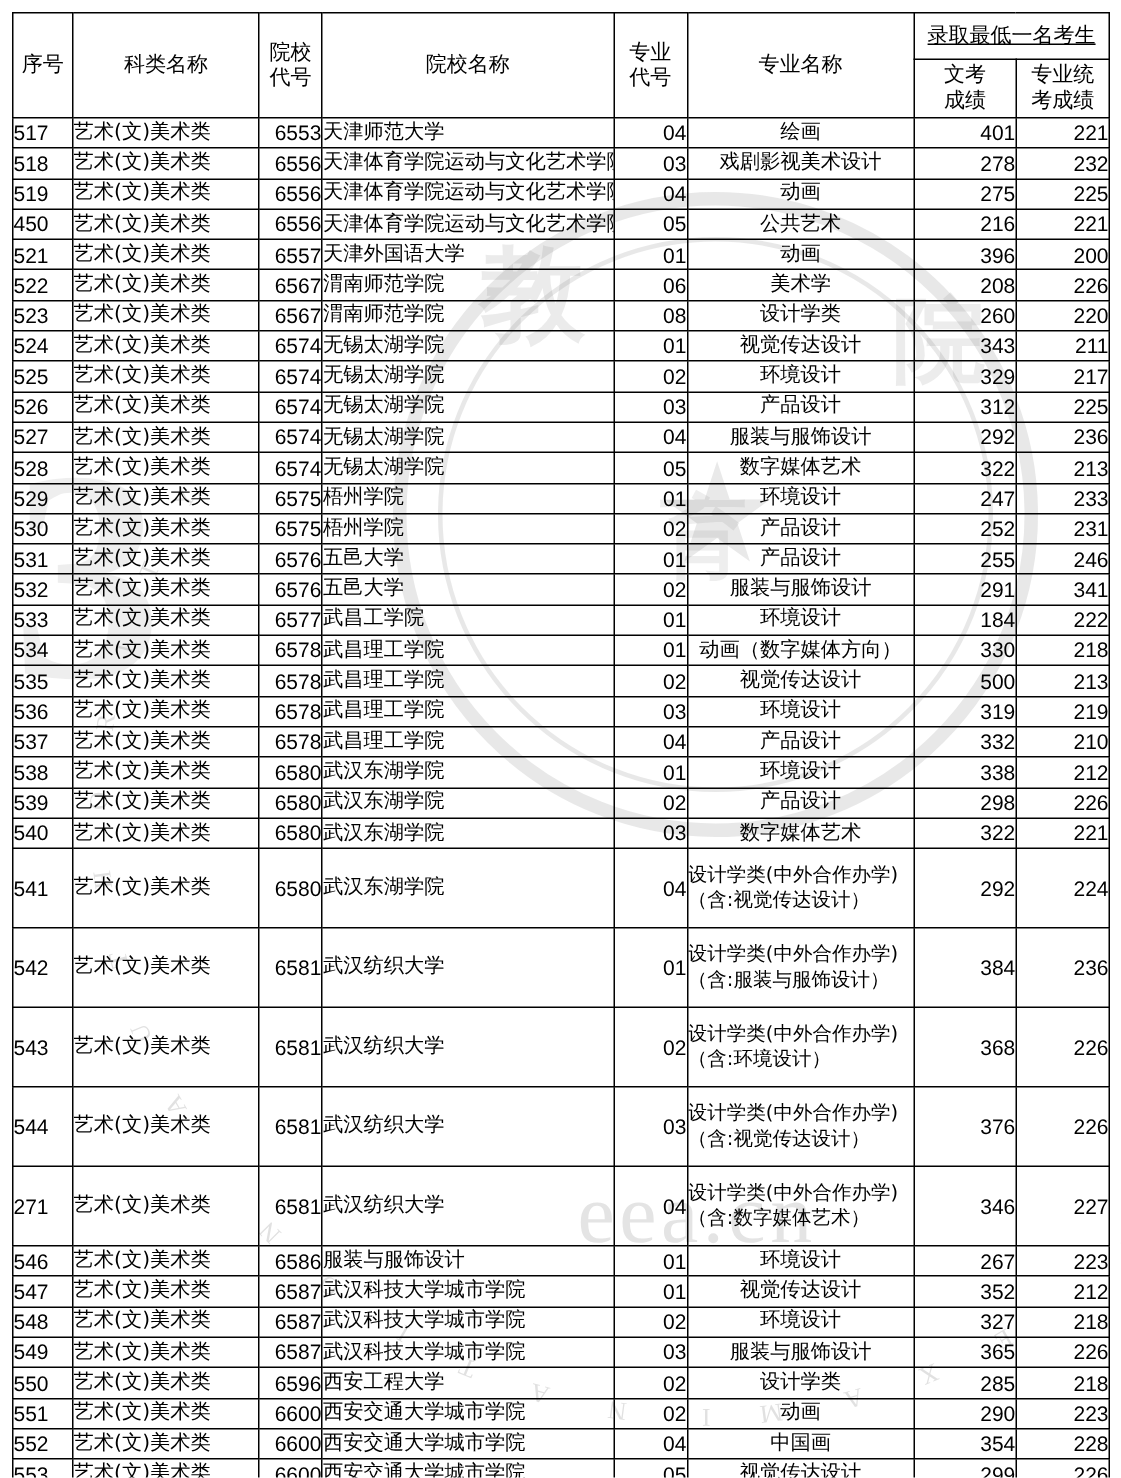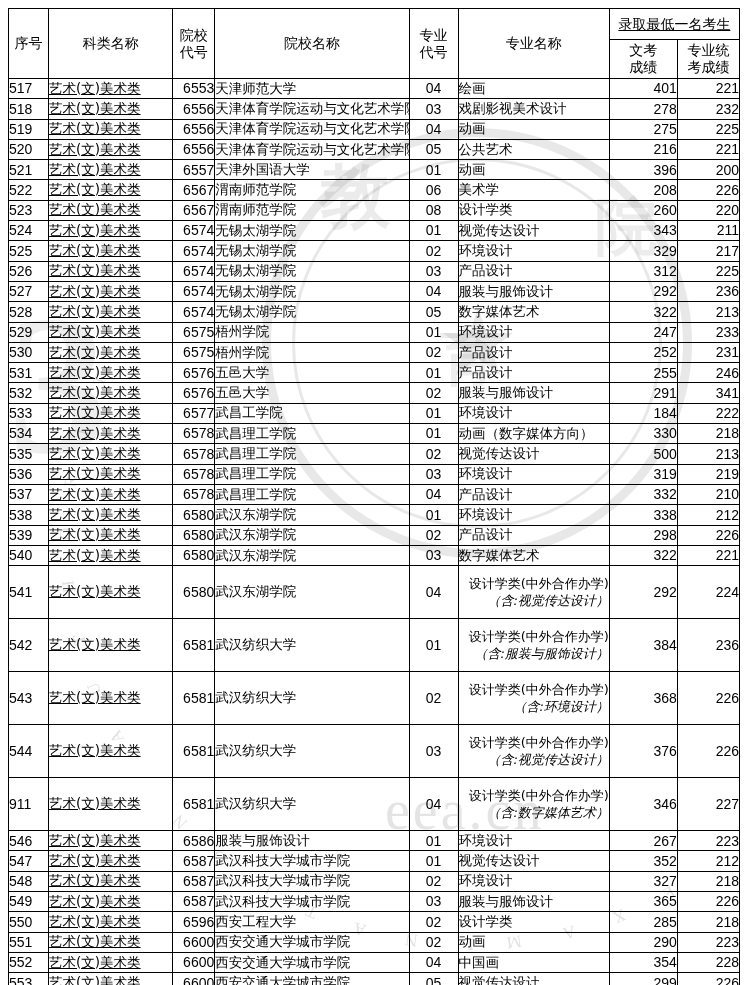--- a/index.html
+++ b/index.html
@@ -159,37 +159,37 @@
   tbody td {
     font-family: "DejaVu Sans", sans-serif;
     font-size: 13.5px;
     line-height: 1.18;
     height: 19.3px;
     vertical-align: middle;
     white-space: nowrap;
     overflow: hidden;
   }
   td.c-idx  { text-align: left; font-family: "Liberation Sans","DejaVu Sans",sans-serif; font-weight: bold; font-size: 14px; }
-  td.c-cat  { text-align: left;   padding-left: 4px; text-decoration: underline; }
+  td.c-cat  { text-align: left;   padding-left: 4px; }
   td.c-code { text-align: right;  padding-right: 2px; font-family: "Liberation Sans","DejaVu Sans",sans-serif; font-weight: bold; font-size: 14px; }
   td.c-sch  { text-align: left;   padding-left: 4px; }
-  td.c-mcode{ text-align: center; font-family: "Liberation Sans","DejaVu Sans",sans-serif; font-weight: bold; font-size: 14px; }
-  td.c-maj  { text-align: left;   padding-left: 4px; }
+  td.c-mcode{ text-align: right; font-family: "Liberation Sans","DejaVu Sans",sans-serif; font-weight: bold; font-size: 14px; }
+  td.c-maj  { text-align: center;   padding-left: 4px; }
   td.c-s1, td.c-s2 { text-align: right; padding-right: 5px; font-family: "Liberation Sans","DejaVu Sans",sans-serif; font-weight: bold; font-size: 14px; }
 
   tr.tall td { height: 52px; }
   tr.tall td.c-maj {
     white-space: normal;
-    text-align: right;
+    text-align: left;
     padding: 0 2px;
     line-height: 1.35;
     font-size: 13px;
   }
   tr.tall td.c-maj .maj-l1 { display: block; }
-  tr.tall td.c-maj .maj-l2 { display: block; font-style: italic; }
+  tr.tall td.c-maj .maj-l2 { display: block; }
 
   
   col.w-idx   { width: 40px; }
   col.w-cat   { width: 124px; }
   col.w-code  { width: 42px; }
   col.w-sch   { width: 194px; }
   col.w-mcode { width: 49px; }
   col.w-maj   { width: 151px; }
   col.w-s1    { width: 68px; }
   col.w-s2    { width: 62px; }
@@ -295,21 +295,21 @@
           <td class="c-idx">519</td>
           <td class="c-cat">艺术(文)美术类</td>
           <td class="c-code">6556</td>
           <td class="c-sch">天津体育学院运动与文化艺术学院</td>
           <td class="c-mcode">04</td>
           <td class="c-maj">动画</td>
           <td class="c-s1">275</td>
           <td class="c-s2">225</td>
         </tr>
         <tr>
-          <td class="c-idx">520</td>
+          <td class="c-idx">450</td>
           <td class="c-cat">艺术(文)美术类</td>
           <td class="c-code">6556</td>
           <td class="c-sch">天津体育学院运动与文化艺术学院</td>
           <td class="c-mcode">05</td>
           <td class="c-maj">公共艺术</td>
           <td class="c-s1">216</td>
           <td class="c-s2">221</td>
         </tr>
         <tr>
           <td class="c-idx">521</td>
@@ -557,21 +557,21 @@
           <td class="c-sch">武汉纺织大学</td>
           <td class="c-mcode">03</td>
           <td class="c-maj">
             <span class="maj-l1">设计学类(中外合作办学)</span>
             <span class="maj-l2">（含:视觉传达设计）</span>
           </td>
           <td class="c-s1">376</td>
           <td class="c-s2">226</td>
         </tr>
         <tr class="tall">
-          <td class="c-idx">911</td>
+          <td class="c-idx">271</td>
           <td class="c-cat">艺术(文)美术类</td>
           <td class="c-code">6581</td>
           <td class="c-sch">武汉纺织大学</td>
           <td class="c-mcode">04</td>
           <td class="c-maj">
             <span class="maj-l1">设计学类(中外合作办学)</span>
             <span class="maj-l2">（含:数字媒体艺术）</span>
           </td>
           <td class="c-s1">346</td>
           <td class="c-s2">227</td>

